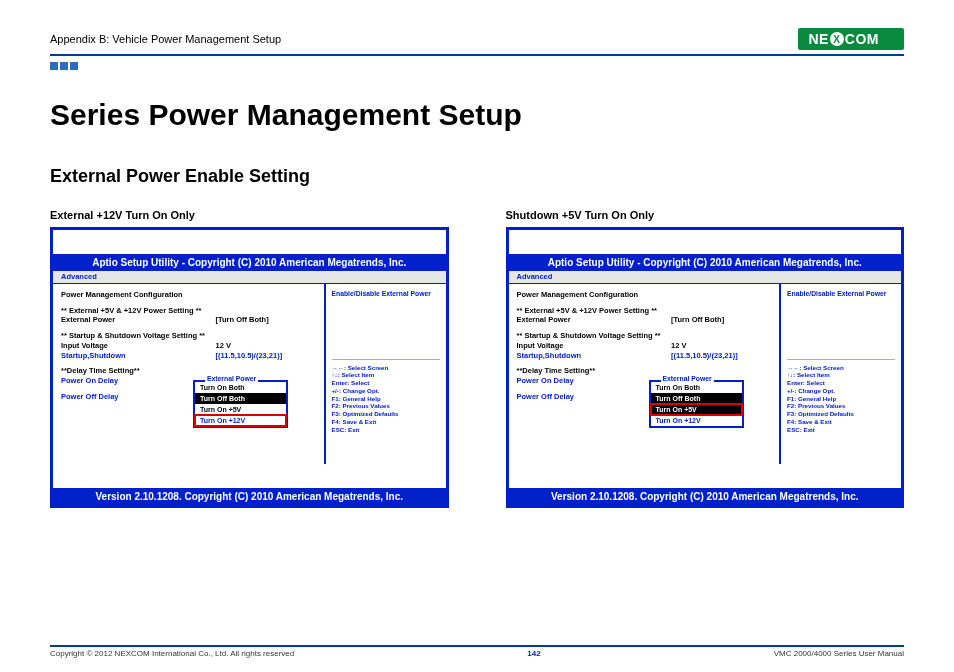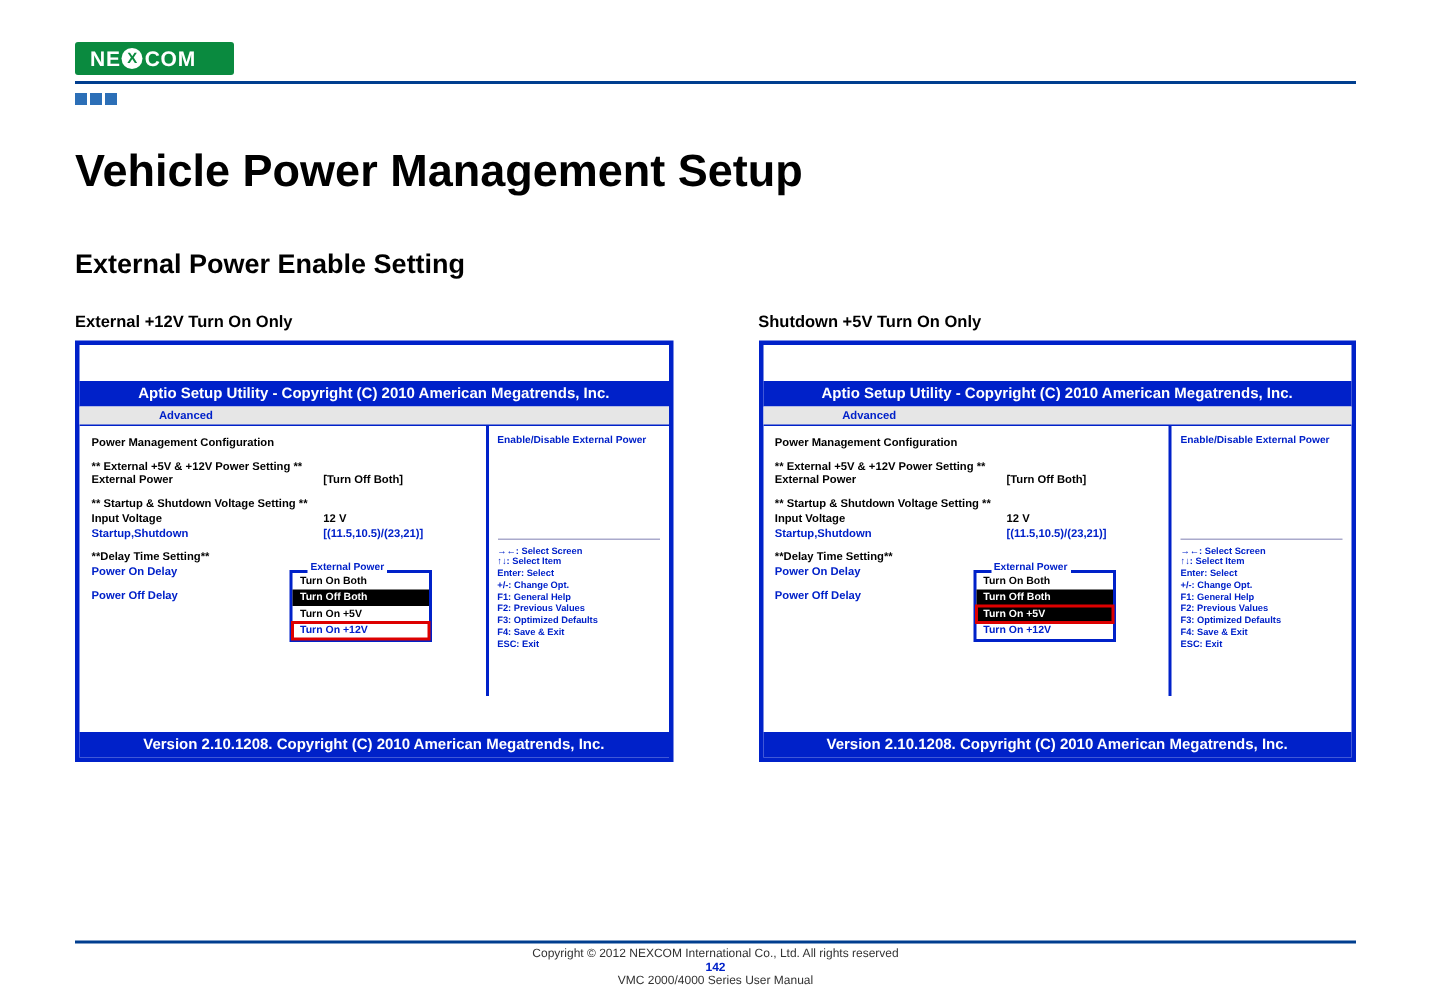--- a/index.html
+++ b/index.html
@@ -13,61 +13,62 @@
   .squares { display: flex; gap: 2px; margin-top: 6px; }
   .squares span { width: 8px; height: 8px; background: #2c6fb7; display: inline-block; }
   h1 { font-size: 30px; font-weight: bold; margin-top: 28px; }
   h2 { font-size: 18px; font-weight: bold; margin-top: 34px; }
   .panels-row { display: flex; gap: 57px; margin-top: 22px; }
   .panel-col { flex: 1; }
   .panel-title { font-size: 11px; font-weight: bold; margin-bottom: 6px; }
   .bios { border: 3px solid #0021c9; font-size: 7.5px; line-height: 1.3; }
   .bios-head, .bios-foot { background: #0021c9; color: #fff; text-align: center; font-weight: bold; padding: 2px 0; font-size: 10px; margin-top: 24px; }
   .bios-tabs { background: #e6e6e6; border-bottom: 1px solid #0021c9; padding: 0 6px; font-size: 7.5px; }
-  .bios-tabs .tab { color: #0021c9; font-weight: bold; display: inline-block; padding: 1px 2px; margin-left: 45px; }
+  .bios-tabs .tab { color: #0021c9; font-weight: bold; display: inline-block; padding: 1px 2px; }
   .bios-body { display: flex; min-height: 180px; }
   .bios-main { flex: 1; padding: 6px 8px; border-right: 2px solid #0021c9; position: relative; }
   .bios-side { width: 120px; padding: 6px 6px; color: #0021c9; font-weight: bold; font-size: 6.8px; }
   .line { display: flex; }
   .line .lab { flex: 1; }
   .line .val { width: 100px; }
   .bold { font-weight: bold; }
   .blue { color: #0021c9; }
   .popup { position: absolute; border: 2px solid #0021c9; background: #fff; top: 96px; left: 140px; width: 95px; font-size: 7px; }
   .popup-title { position: absolute; top: -7px; left: 10px; background: #fff; padding: 0 2px; color: #0021c9; font-weight: bold; font-size: 6.8px; }
   .popup-item { padding: 1px 5px; color: #000; font-weight: bold; }
   .popup-item.selb { background: #000; color: #fff; }
   .popup-item.redbox { outline: 2px solid #d00; outline-offset: -1px; }
   .side-help { margin-top: 60px; font-size: 6.2px; color: #0021c9; font-weight: bold; line-height: 1.25; border-top: 1px solid #aac; padding-top: 4px; }
   .footer { position: absolute; left: 50px; right: 50px; bottom: 14px; }
   .footer-line { height: 2px; background: #003e8f; margin-bottom: 2px; }
-  .footer-row { display: flex; justify-content: space-between; font-size: 8px; color: #333; align-items: center; flex-direction: column; }
+  .footer-row { display: flex; justify-content: space-between; font-size: 8px; color: #333; align-items: center; }
   .footer-logo-wrap { display: flex; flex-direction: column; align-items: flex-start; gap: 1px; }
   .footer-logo { font-weight: bold; letter-spacing: 1px; font-size: 11px; color: #033a7a; border-bottom: 1px solid #033a7a; padding: 0 1px 1px 1px; }
   .pgnum { color: #0021c9; font-weight: bold; }
 </style>
 </head>
 <body>
 
 <div class="page">
   <div class="top-row">
+    <div class="appendix">Appendix B: Vehicle Power Management Setup</div>
     <div class="logo">
       <span>NE</span>
       <span class="x">X</span>
       <span>COM</span>
     </div>
   </div>
   <div class="hr-top"></div>
   <div class="squares">
       <span></span>
       <span></span>
       <span></span>
     </div>
 
-  <h1>Vehicle Power Management Setup</h1>
+  <h1>Series Power Management Setup</h1>
   <h2>External Power Enable Setting</h2>
 
   <div class="panels-row">
 
     <div class="panel-col">
       <div class="panel-title">External +12V Turn On Only</div>
       <div class="bios">
         <div class="bios-head">Aptio Setup Utility - Copyright (C) 2010 American Megatrends, Inc.</div>
         <div class="bios-tabs"><span class="tab">Advanced</span></div>
         <div class="bios-body">

